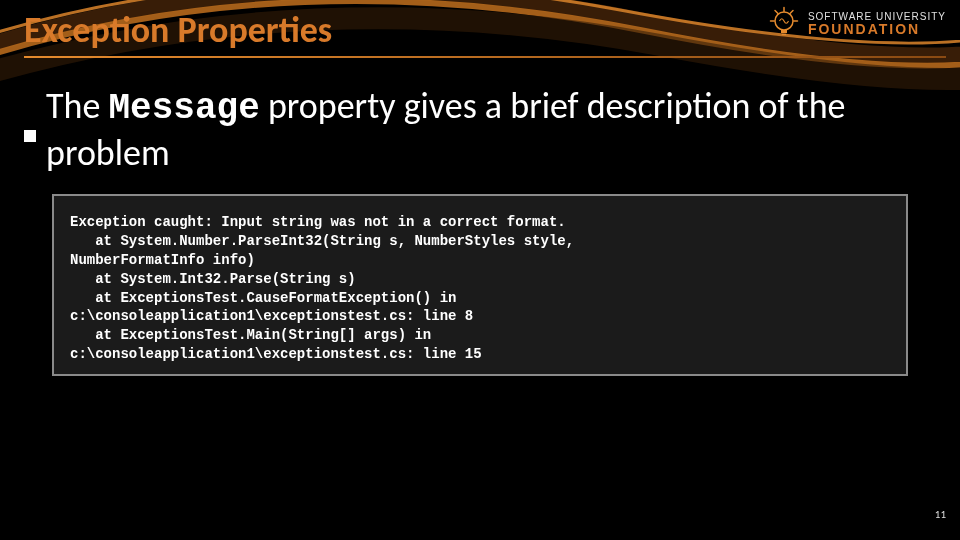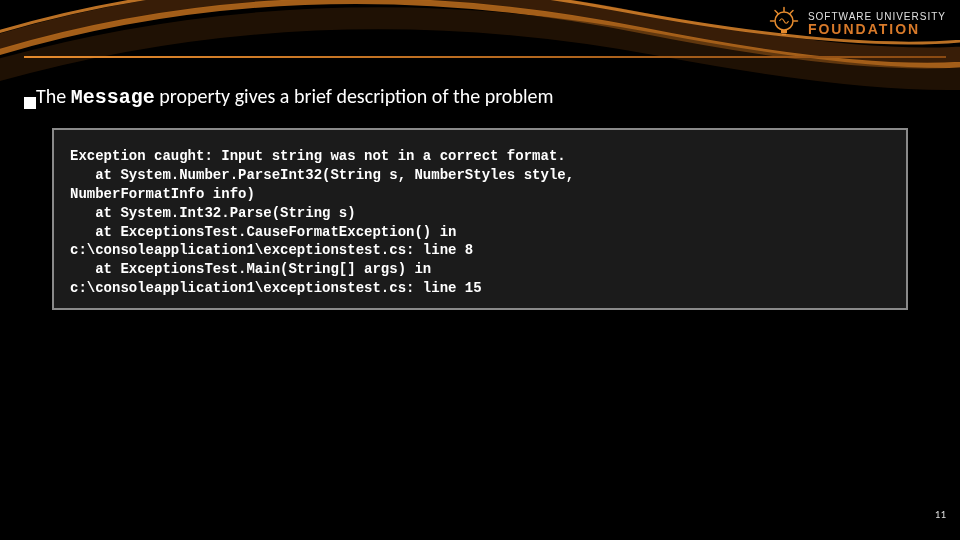--- a/index.html
+++ b/index.html
@@ -83,22 +83,23 @@
   }
   .content {
     position: absolute;
     top: 80px;
     left: 24px;
     right: 24px;
   }
   .bullet {
     display: flex;
     align-items: center;
+    gap: 10px;
     margin: 4px 0 18px 0;
-    font-size: 20px;
+    font-size: 36px;
     line-height: 1.25;
   }
   .bullet-marker {
     width: 12px;
     height: 12px;
     margin-top: 12px;
     background: #fff;
     flex: 0 0 auto;
   }
   .bullet-body {
@@ -136,20 +137,21 @@
   <svg viewBox="0 0 1100 220" preserveAspectRatio="none">
     <path d="M -50 120 Q 300 -20 700 60 T 1150 40" stroke="#5a2f0b" stroke-width="16" fill="none" opacity="0.7"></path>
     <path d="M -50 130 Q 300 -10 700 70 T 1150 50" stroke="#c9741f" stroke-width="6" fill="none" opacity="0.9"></path>
     <path d="M -50 145 Q 320 10 720 85 T 1150 70" stroke="#3a2008" stroke-width="22" fill="none" opacity="0.6"></path>
     <path d="M -50 110 Q 280 -25 680 50 T 1150 30" stroke="#e58b2e" stroke-width="3" fill="none" opacity="0.9"></path>
   </svg>
 </div>
 
 <div class="slide">
 
+  <div class="title">Exception Properties</div>
 
   <div class="logo">
     <svg class="logo-bulb" viewBox="0 0 48 48">
       <circle cx="24" cy="20" r="12" fill="none" stroke="#e58b2e" stroke-width="2"></circle>
       <path d="M20 32 h8 v4 h-8 z" fill="#e58b2e"></path>
       <path d="M21 37 h6 v2 h-6 z" fill="#e58b2e"></path>
       <path d="M12 6 l4 4 M36 6 l-4 4 M6 20 h5 M37 20 h5 M24 2 v5" stroke="#e58b2e" stroke-width="2" stroke-linecap="round"></path>
       <path d="M18 20 q3 -6 6 0 q3 6 6 0" fill="none" stroke="#e58b2e" stroke-width="1.5"></path>
     </svg>
     <div class="logo-text">

